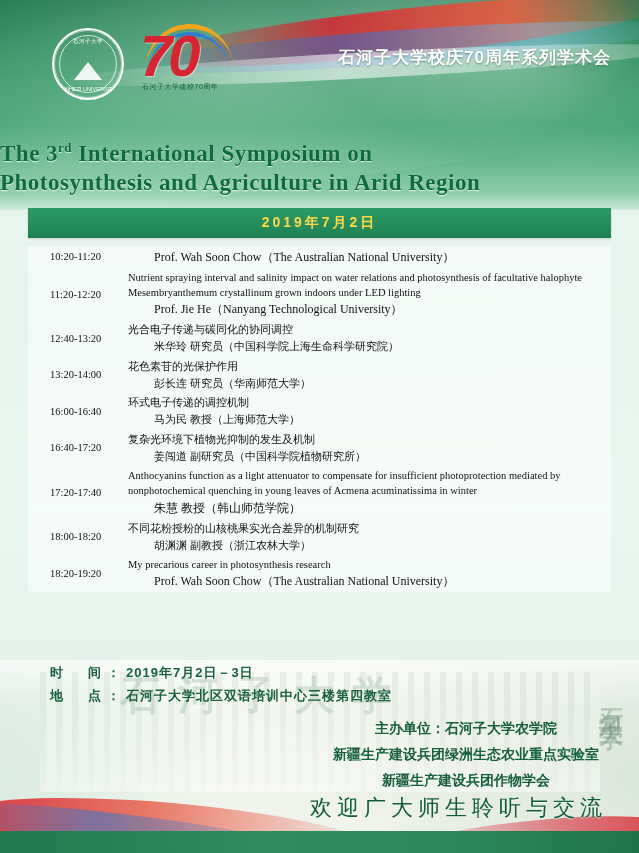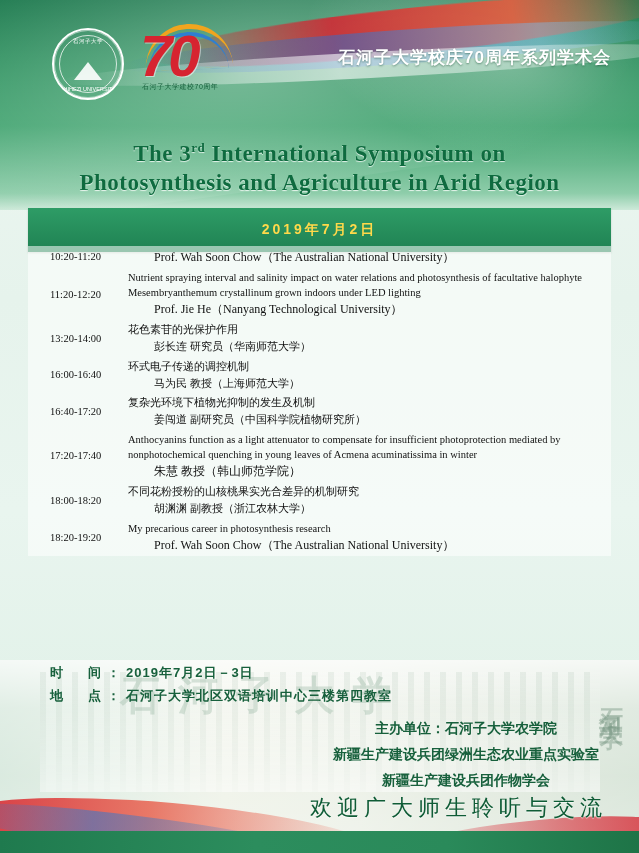--- a/index.html
+++ b/index.html
@@ -242,37 +242,36 @@
     font-size: 29px;
     font-weight: bold;
     color: #ffffff;
     letter-spacing: 1px;
     text-shadow: 0 2px 3px rgba(0,60,30,0.55);
   }
   .title-en {
     position: absolute;
     left: 0; right: 0;
     top: 140px;
-    text-align: center;
     color: #0e6b3f;
     font-family: "Liberation Serif", serif;
     font-weight: bold;
     font-size: 23px;
     line-height: 1.25;
     letter-spacing: 0.5px;
     text-shadow: 0 1px 1px rgba(255,255,255,0.8);
   }
   .title-en sup { font-size: 13px; }
 
   
   .date-bar {
     position: absolute;
     left: 28px; right: 28px;
     top: 208px;
-    height: 44px;
+    height: 30px;
     background: linear-gradient(180deg, #2e9c66 0%, #1f8152 100%);
     display: flex;
     align-items: center;
     justify-content: center;
     box-shadow: 0 1px 2px rgba(0,0,0,0.15);
   }
   .date-bar span {
     color: #ffd94a;
     font-weight: bold;
     font-size: 14px;
@@ -426,20 +425,27 @@
         </div>
       </div>
       <div class="row">
         <div class="time">11:20-12:20</div>
         <div class="entry">
           <div class="topic">Nutrient spraying interval and salinity impact on water relations and photosynthesis of facultative halophyte Mesembryanthemum crystallinum grown indoors under LED lighting</div>
           <div class="speaker">Prof. Jie He（Nanyang Technological University）</div>
         </div>
       </div>
       <div class="row">
+        <div class="time">12:40-13:20</div>
+        <div class="entry">
+          <div class="topic cn">光合电子传递与碳同化的协同调控</div>
+          <div class="speaker cn">米华玲 研究员（中国科学院上海生命科学研究院）</div>
+        </div>
+      </div>
+      <div class="row">
         <div class="time">13:20-14:00</div>
         <div class="entry">
           <div class="topic cn">花色素苷的光保护作用</div>
           <div class="speaker cn">彭长连 研究员（华南师范大学）</div>
         </div>
       </div>
       <div class="row">
         <div class="time">16:00-16:40</div>
         <div class="entry">
           <div class="topic cn">环式电子传递的调控机制</div>

